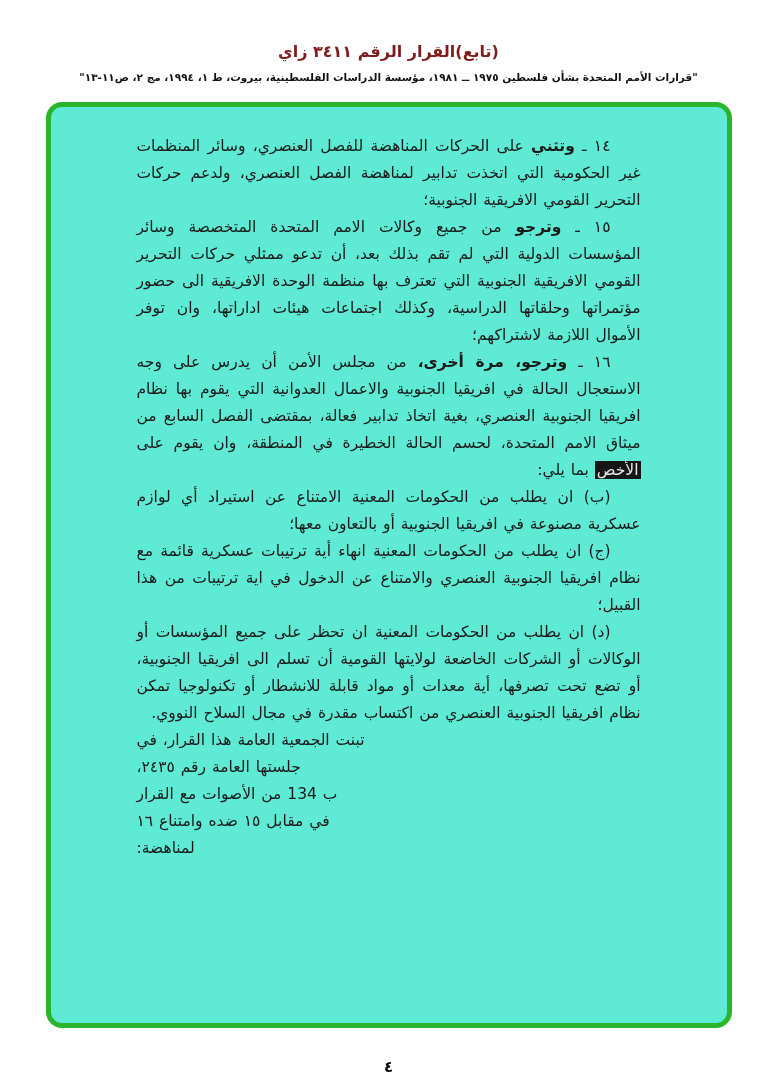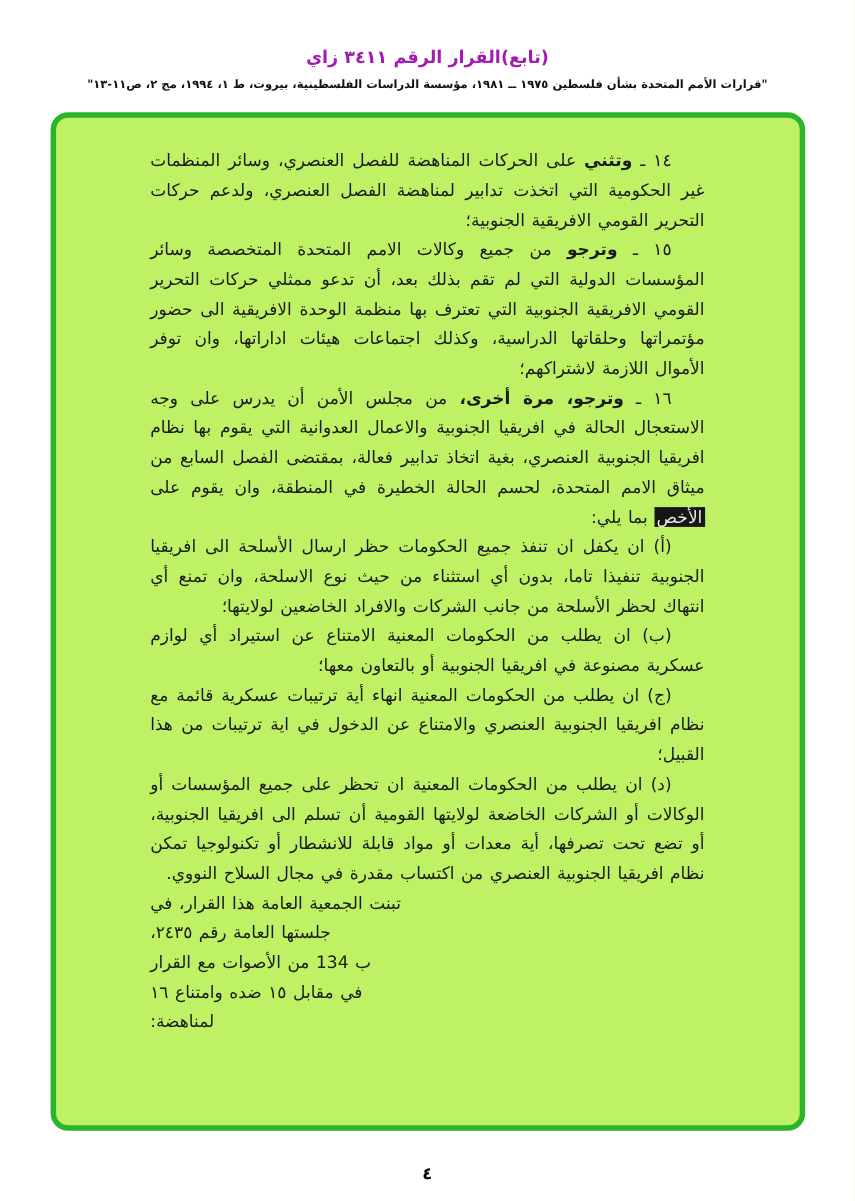--- a/index.html
+++ b/index.html
@@ -16,38 +16,38 @@
     overflow: hidden;
   }
   .doc-header {
     direction: rtl;
     text-align: center;
     padding-top: 42px;
   }
   .doc-title {
     font-size: 16px;
     font-weight: 700;
-    color: #a21caf;
+    color: #7f1d1d;
   }
   .doc-source {
     margin-top: 10px;
     font-size: 10.5px;
     font-weight: 700;
     color: #111;
   }
   .frame {
     box-sizing: border-box;
     margin: 19px auto 0 auto;
     width: 686px;
     height: 926px;
     border: 5px solid #2bb52b;
     border-radius: 16px;
     padding: 26px 86px 0 86px;
     overflow: hidden;
-    background: #bef264;
+    background: #5eead4;
   }
   .doc-body {
     direction: rtl;
   }
   .para {
     margin: 0;
     direction: rtl;
     text-align: justify;
     font-size: 15.5px;
     line-height: 27px;
@@ -84,21 +84,20 @@
 <header class="doc-header">
   <div class="doc-title">(تابع)القرار الرقم ٣٤١١ زاي</div>
   <div class="doc-source">"قرارات الأمم المتحدة بشأن فلسطين ١٩٧٥ ــ ١٩٨١، مؤسسة الدراسات الفلسطينية، بيروت، ط ١، ١٩٩٤، مج ٢، ص١١-١٣"</div>
 </header>
 
 <div class="frame" style="border-color: rgb(43, 181, 43);">
   <div class="doc-body">
       <p class="para item"><span>١٤ ـ </span><span class="bold">وتثني</span><span> على الحركات المناهضة للفصل العنصري، وسائر المنظمات غير الحكومية التي اتخذت تدابير لمناهضة الفصل العنصري، ولدعم حركات التحرير القومي الافريقية الجنوبية؛</span></p>
       <p class="para item"><span>١٥ ـ </span><span class="bold">وترجو</span><span> من جميع وكالات الامم المتحدة المتخصصة وسائر المؤسسات الدولية التي لم تقم بذلك بعد، أن تدعو ممثلي حركات التحرير القومي الافريقية الجنوبية التي تعترف بها منظمة الوحدة الافريقية الى حضور مؤتمراتها وحلقاتها الدراسية، وكذلك اجتماعات هيئات اداراتها، وان توفر الأموال اللازمة لاشتراكهم؛</span></p>
       <p class="para item"><span>١٦ ـ </span><span class="bold">وترجو، مرة أخرى،</span><span> من مجلس الأمن أن يدرس على وجه الاستعجال الحالة في افريقيا الجنوبية والاعمال العدوانية التي يقوم بها نظام افريقيا الجنوبية العنصري، بغية اتخاذ تدابير فعالة، بمقتضى الفصل السابع من ميثاق الامم المتحدة، لحسم الحالة الخطيرة في المنطقة، وان يقوم على </span><span class="highlight">الأخص</span><span> بما يلي:</span></p>
-      <p class="para item"><span>(أ) ان يكفل ان تنفذ جميع الحكومات حظر ارسال الأسلحة الى افريقيا الجنوبية تنفيذا تاما، بدون أي استثناء من حيث نوع الاسلحة، وان تمنع أي انتهاك لحظر الأسلحة من جانب الشركات والافراد الخاضعين لولايتها؛</span></p>
       <p class="para item"><span>(ب) ان يطلب من الحكومات المعنية الامتناع عن استيراد أي لوازم عسكرية مصنوعة في افريقيا الجنوبية أو بالتعاون معها؛</span></p>
       <p class="para item"><span>(ج) ان يطلب من الحكومات المعنية انهاء أية ترتيبات عسكرية قائمة مع نظام افريقيا الجنوبية العنصري والامتناع عن الدخول في اية ترتيبات من هذا القبيل؛</span></p>
       <p class="para item"><span>(د) ان يطلب من الحكومات المعنية ان تحظر على جميع المؤسسات أو الوكالات أو الشركات الخاضعة لولايتها القومية أن تسلم الى افريقيا الجنوبية، أو تضع تحت تصرفها، أية معدات أو مواد قابلة للانشطار أو تكنولوجيا تمكن نظام افريقيا الجنوبية العنصري من اكتساب مقدرة في مجال السلاح النووي.</span></p>
       <p class="para closing"><span>تبنت الجمعية العامة هذا القرار، في</span></p>
       <p class="para closing"><span>جلستها العامة رقم ٢٤٣٥،</span></p>
       <p class="para closing"><span>ب 134 من الأصوات مع القرار</span></p>
       <p class="para closing"><span>في مقابل ١٥ ضده وامتناع ١٦</span></p>
       <p class="para closing"><span>لمناهضة:</span></p>
     </div>
 </div>

